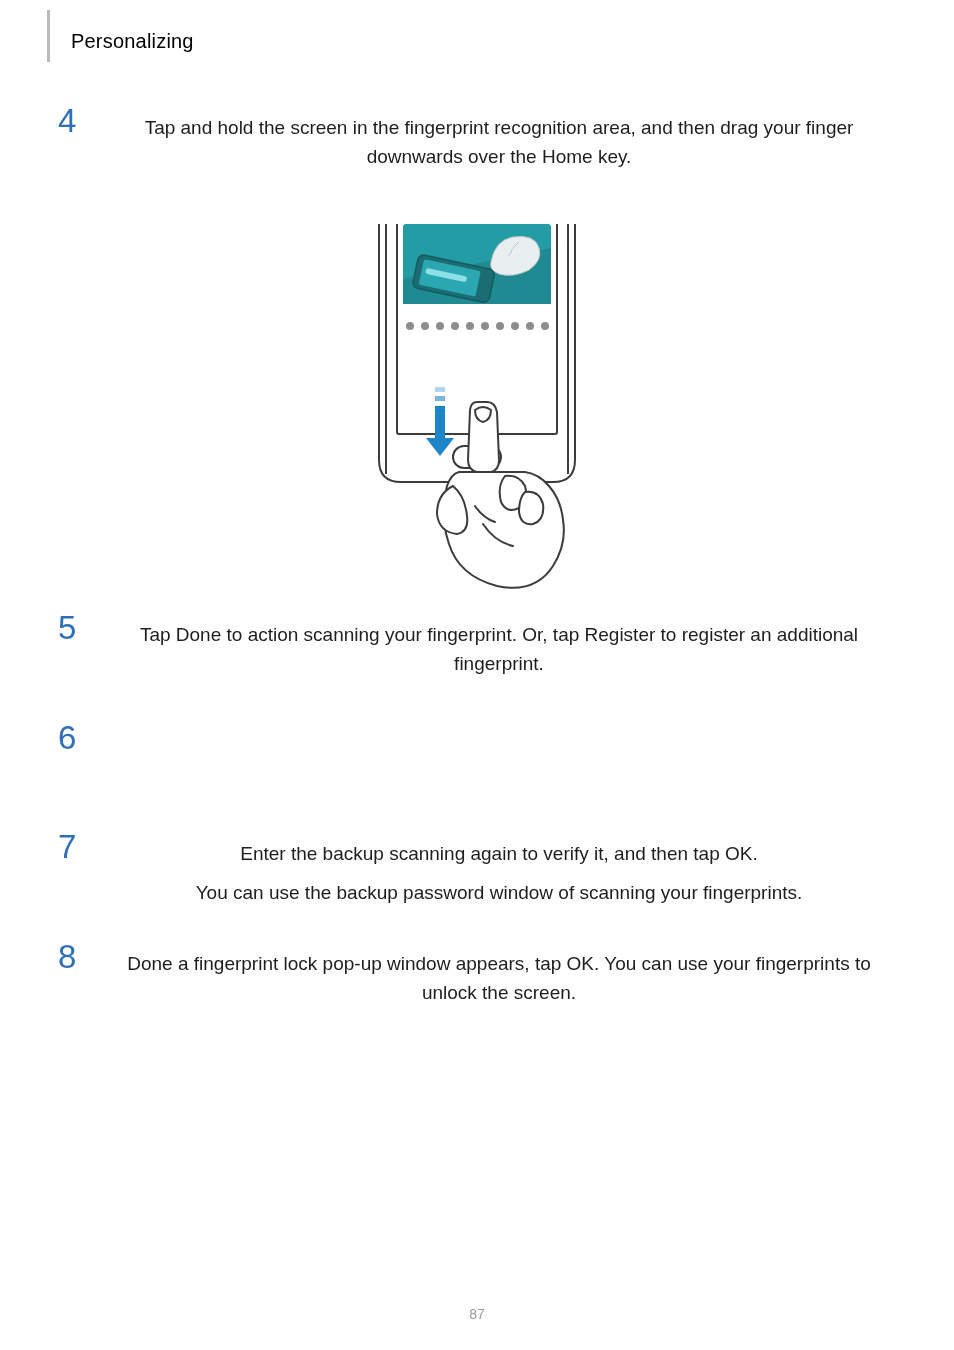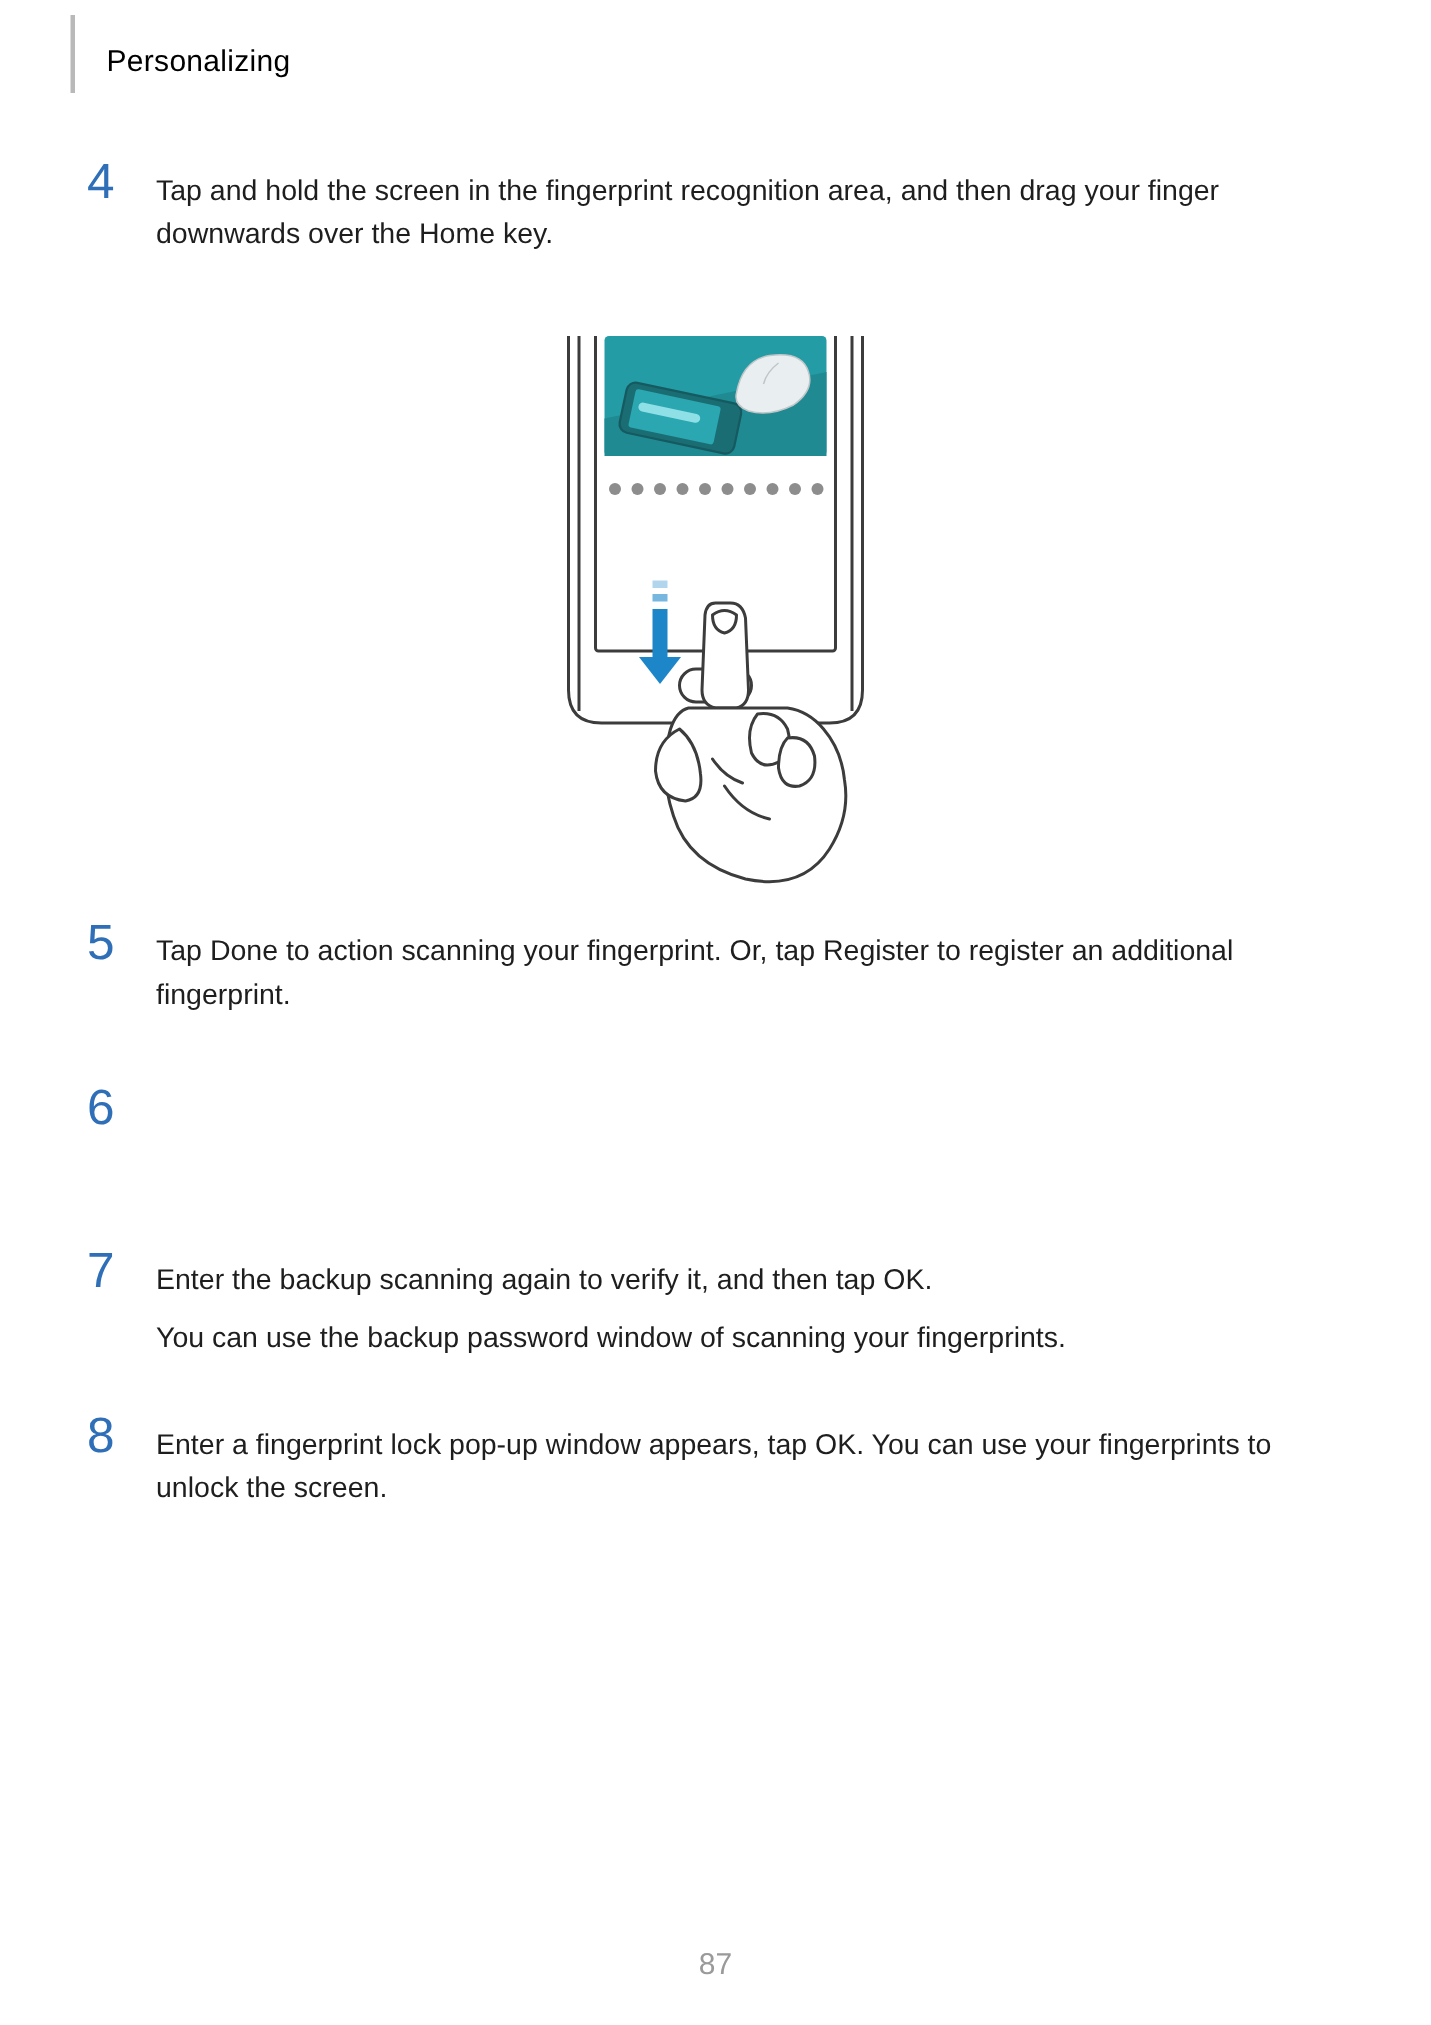--- a/index.html
+++ b/index.html
@@ -7,35 +7,35 @@
   .page { position: relative; width: 954px; height: 1350px; }
 
   
   .header-rule { position: absolute; left: 47px; top: 10px; width: 3px; height: 52px; background: #b9b9b9; }
   .section-title { position: absolute; left: 71px; top: 30px; font-size: 20px; color: #000000; letter-spacing: 0.2px; }
 
   
   .step { position: absolute; left: 58px; right: 60px; }
   .step-num { position: absolute; left: 0; top: -9px; width: 34px; text-align: left; font-size: 33px; font-weight: 400; color: #2f6fb7; line-height: 1; }
   .step-body { margin-left: 46px; font-size: 19px; line-height: 1.55; color: #1e1e1e; }
-  .step-body p { margin-bottom: 10px; }
+  .step-body p { margin-bottom: 10px; text-align: center; }
   .step-body .bold { font-weight: 400; }
 
   .step-4 { top: 113px; }
   .step-5 { top: 620px; }
   .step-6 { top: 730px; }
   .step-7 { top: 839px; }
   .step-8 { top: 949px; }
 
   
   .illus-wrap { position: absolute; left: 50%; top: 224px; transform: translateX(-50%); width: 220px; height: 370px; }
   .illus-wrap svg { width: 100%; height: 100%; }
 
   
-  .page-num { position: absolute; bottom: 28px; left: 0; right: 0; text-align: center; font-size: 20px; color: #9a9a9a; }
+  .page-num { position: absolute; bottom: 28px; left: 0; right: 0; text-align: center; font-size: 14px; color: #9a9a9a; }
 </style>
 </head>
 <body>
 
 <div class="page">
 
   <div class="header-rule"></div>
   <div class="section-title">Personalizing</div>
 
   <div class="step step-4">
@@ -157,19 +157,19 @@
         <span>Enter the backup scanning again to verify it, and then tap </span><span class="bold">OK</span><span>.</span>
       </p>
       <p>You can use the backup password window of scanning your fingerprints.</p>
     </div>
   </div>
 
   <div class="step step-8">
     <div class="step-num">8</div>
     <div class="step-body">
       <p>
-        <span>Enter a fingerprint lock pop-up window appears, tap </span><span class="bold">OK</span><span>. You can use your fingerprints to unlock the screen.</span>
+        <span>Done a fingerprint lock pop-up window appears, tap </span><span class="bold">OK</span><span>. You can use your fingerprints to unlock the screen.</span>
       </p>
     </div>
   </div>
 
   <div class="page-num">87</div>
 </div>
 
 </body></html>

